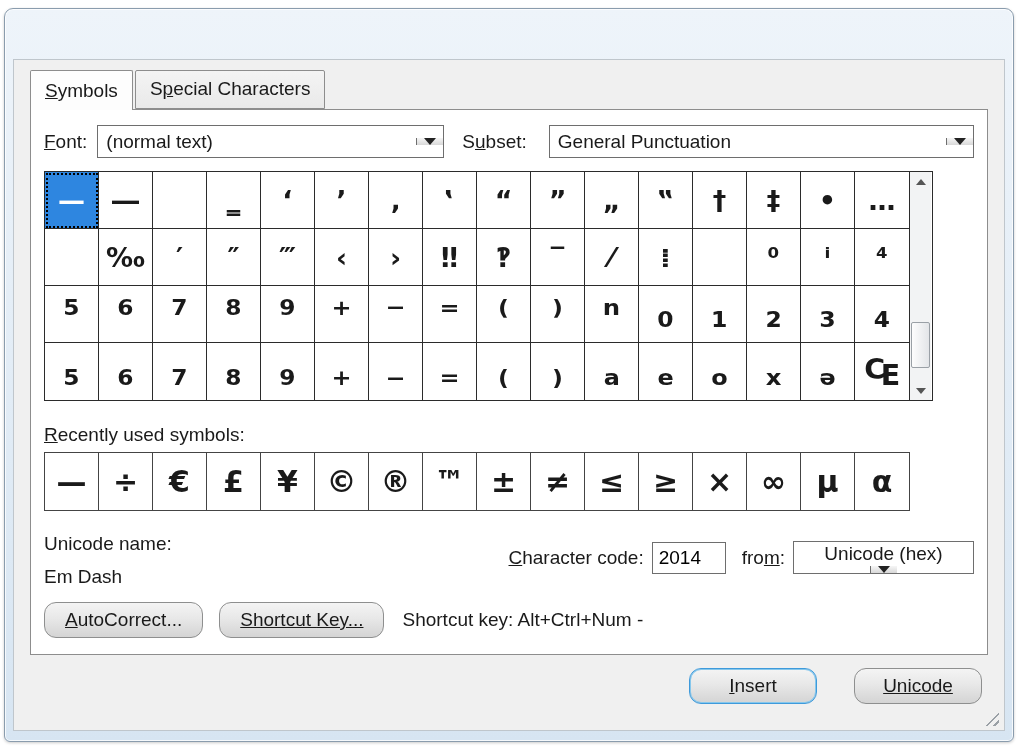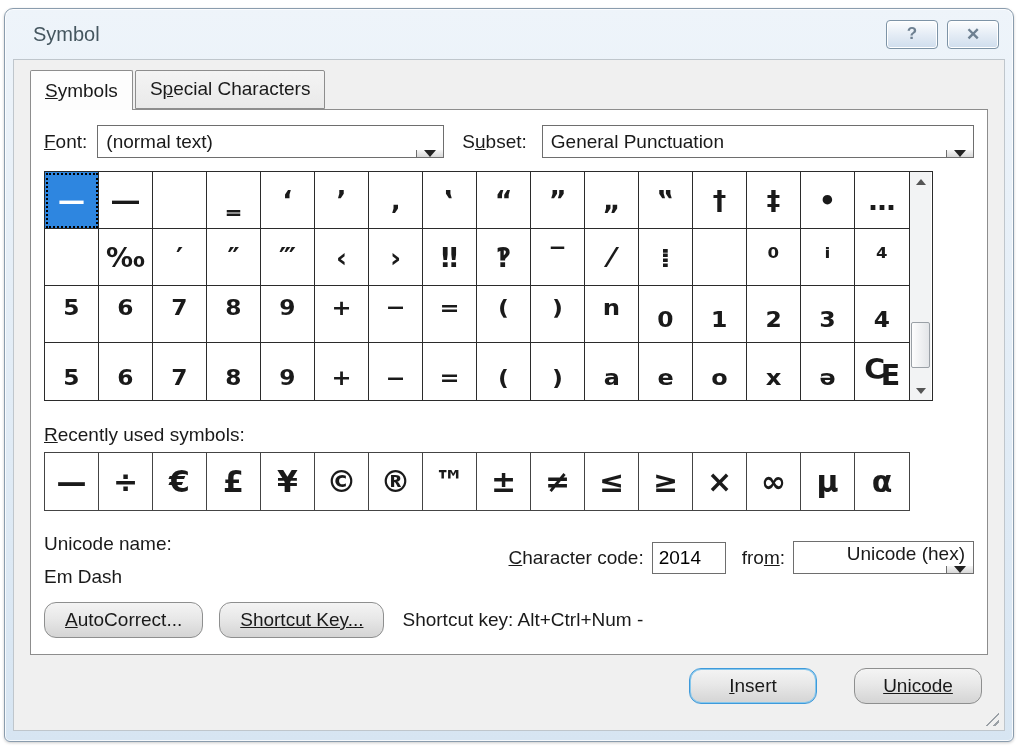--- a/index.html
+++ b/index.html
@@ -30,32 +30,32 @@
     margin-bottom:-1px; border-radius:2px 2px 0 0; }
   .tab.inactive { background:linear-gradient(#f4f4f4,#e9e9e9); margin-left:2px;
     border-radius:2px 2px 0 0; }
 
   
   .tabpage { position:relative; margin:0 16px; background:#ffffff;
     border:1px solid #8d8d8d; padding:15px 13px 13px; height:546px; }
 
   .fontrow { display:flex; align-items:center; }
   label, .lbl { font-size:19px; white-space:nowrap; }
-  .combo { display:flex; align-items:flex-end; background:#fff;
+  .combo { display:flex; align-items:center; background:#fff;
     border:1px solid #6e6e6e; height:33px; }
   .combo .val { flex:1; font-size:19px; padding:4px 8px; display:flex; align-items:center;
     overflow:hidden; white-space:nowrap; }
   .combo .btn { width:27px; border-left:1px solid #6e6e6e;
     background:linear-gradient(#f6f6f6,#d8d8d8); display:flex; align-items:center;
     justify-content:center; cursor:pointer; }
   .arrow-down { width:0; height:0; border-left:6px solid transparent;
     border-right:6px solid transparent; border-top:7px solid #222; }
   .combo-font { width:347px; margin-left:10px; }
   .lbl-subset { margin-left:18px; }
-  .combo-subset { flex:1; margin-left:15px; }
+  .combo-subset { flex:1; margin-left:22px; }
 
   
   .gridwrap { display:flex; margin-top:13px; border:1px solid #2b2b2b; width:889px; }
   .gridcells { display:grid; grid-template-columns:repeat(16,54px); grid-auto-rows:57px;
     background:#fff; }
   .cell { border-right:1px solid #2b2b2b; border-bottom:1px solid #2b2b2b;
     display:flex; align-items:center; justify-content:center;
     font-family:"DejaVu Sans", sans-serif; font-weight:600; font-size:27px; cursor:pointer; }
   .cell:nth-child(16n) { border-right:none; }
   .cell:nth-child(n+49) { border-bottom:none; }
@@ -110,25 +110,20 @@
   .grip { position:absolute; right:5px; bottom:4px; width:14px; height:14px;
     background:repeating-linear-gradient(135deg,#9aa0a6 0 2px,transparent 2px 5px);
     clip-path:polygon(100% 0,0 100%,100% 100%); }
 
   u { text-decoration:underline; }
 </style>
 </head>
 <body>
 
 <div class="window">
-  <div class="titlebar">
-    <span class="title">Symbol</span>
-    <span class="titlebtn">?</span>
-    <span class="titlebtn">✕</span>
-  </div>
 
   <div class="body">
     <div class="tabs">
       <div class="tab active"><u>S</u>ymbols</div>
       <div class="tab inactive">S<u>p</u>ecial Characters</div>
     </div>
 
     <div class="tabpage">
 
       <div class="fontrow">

